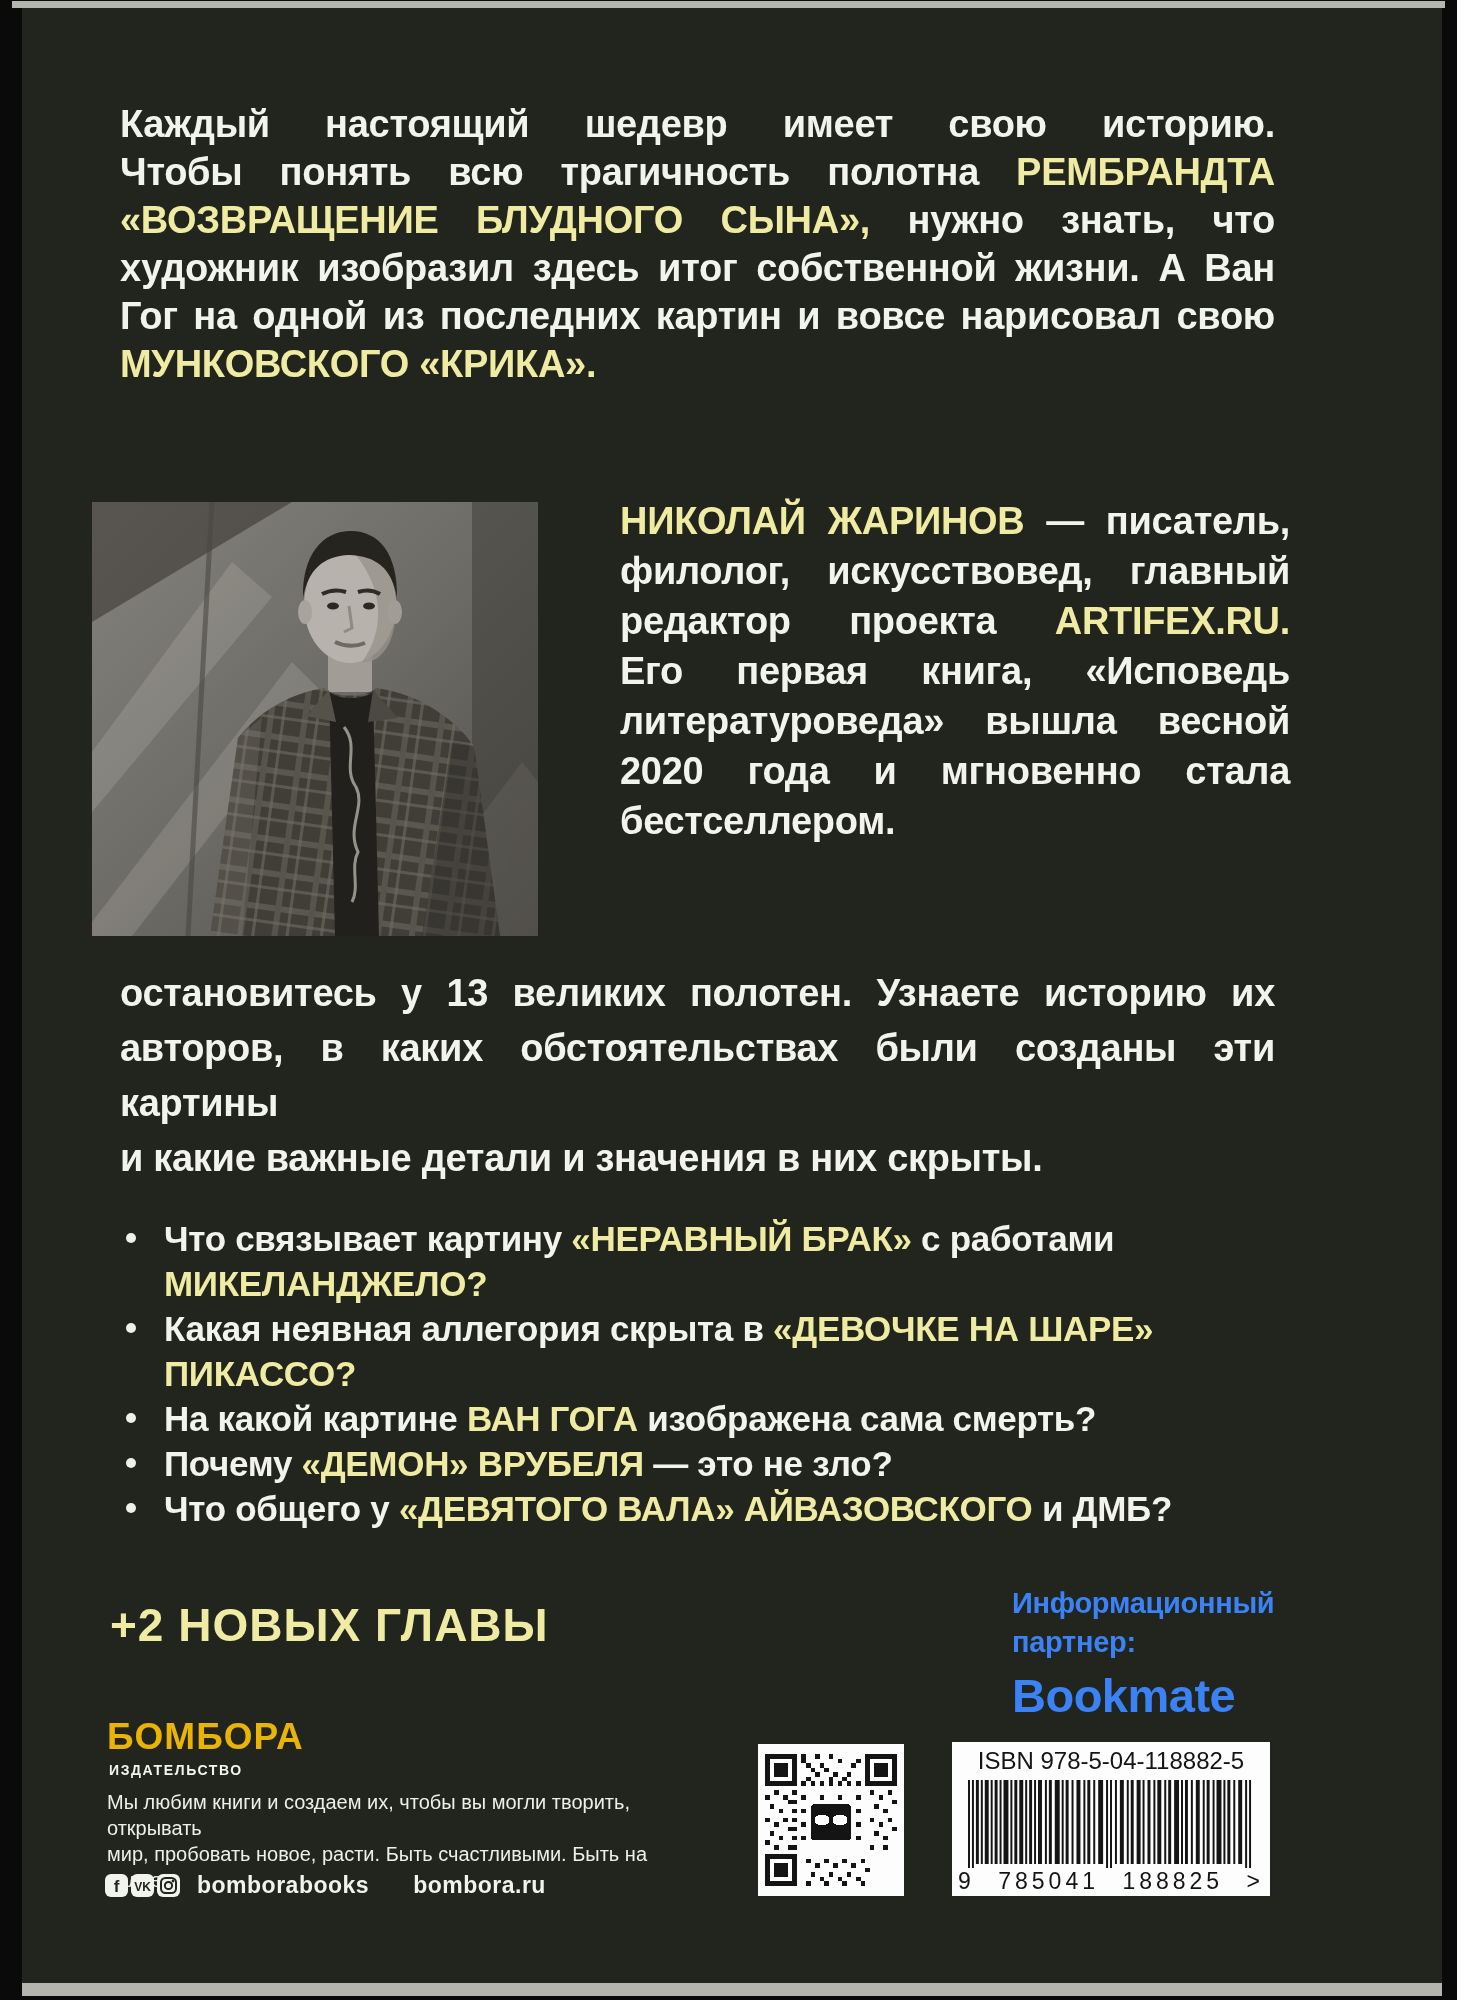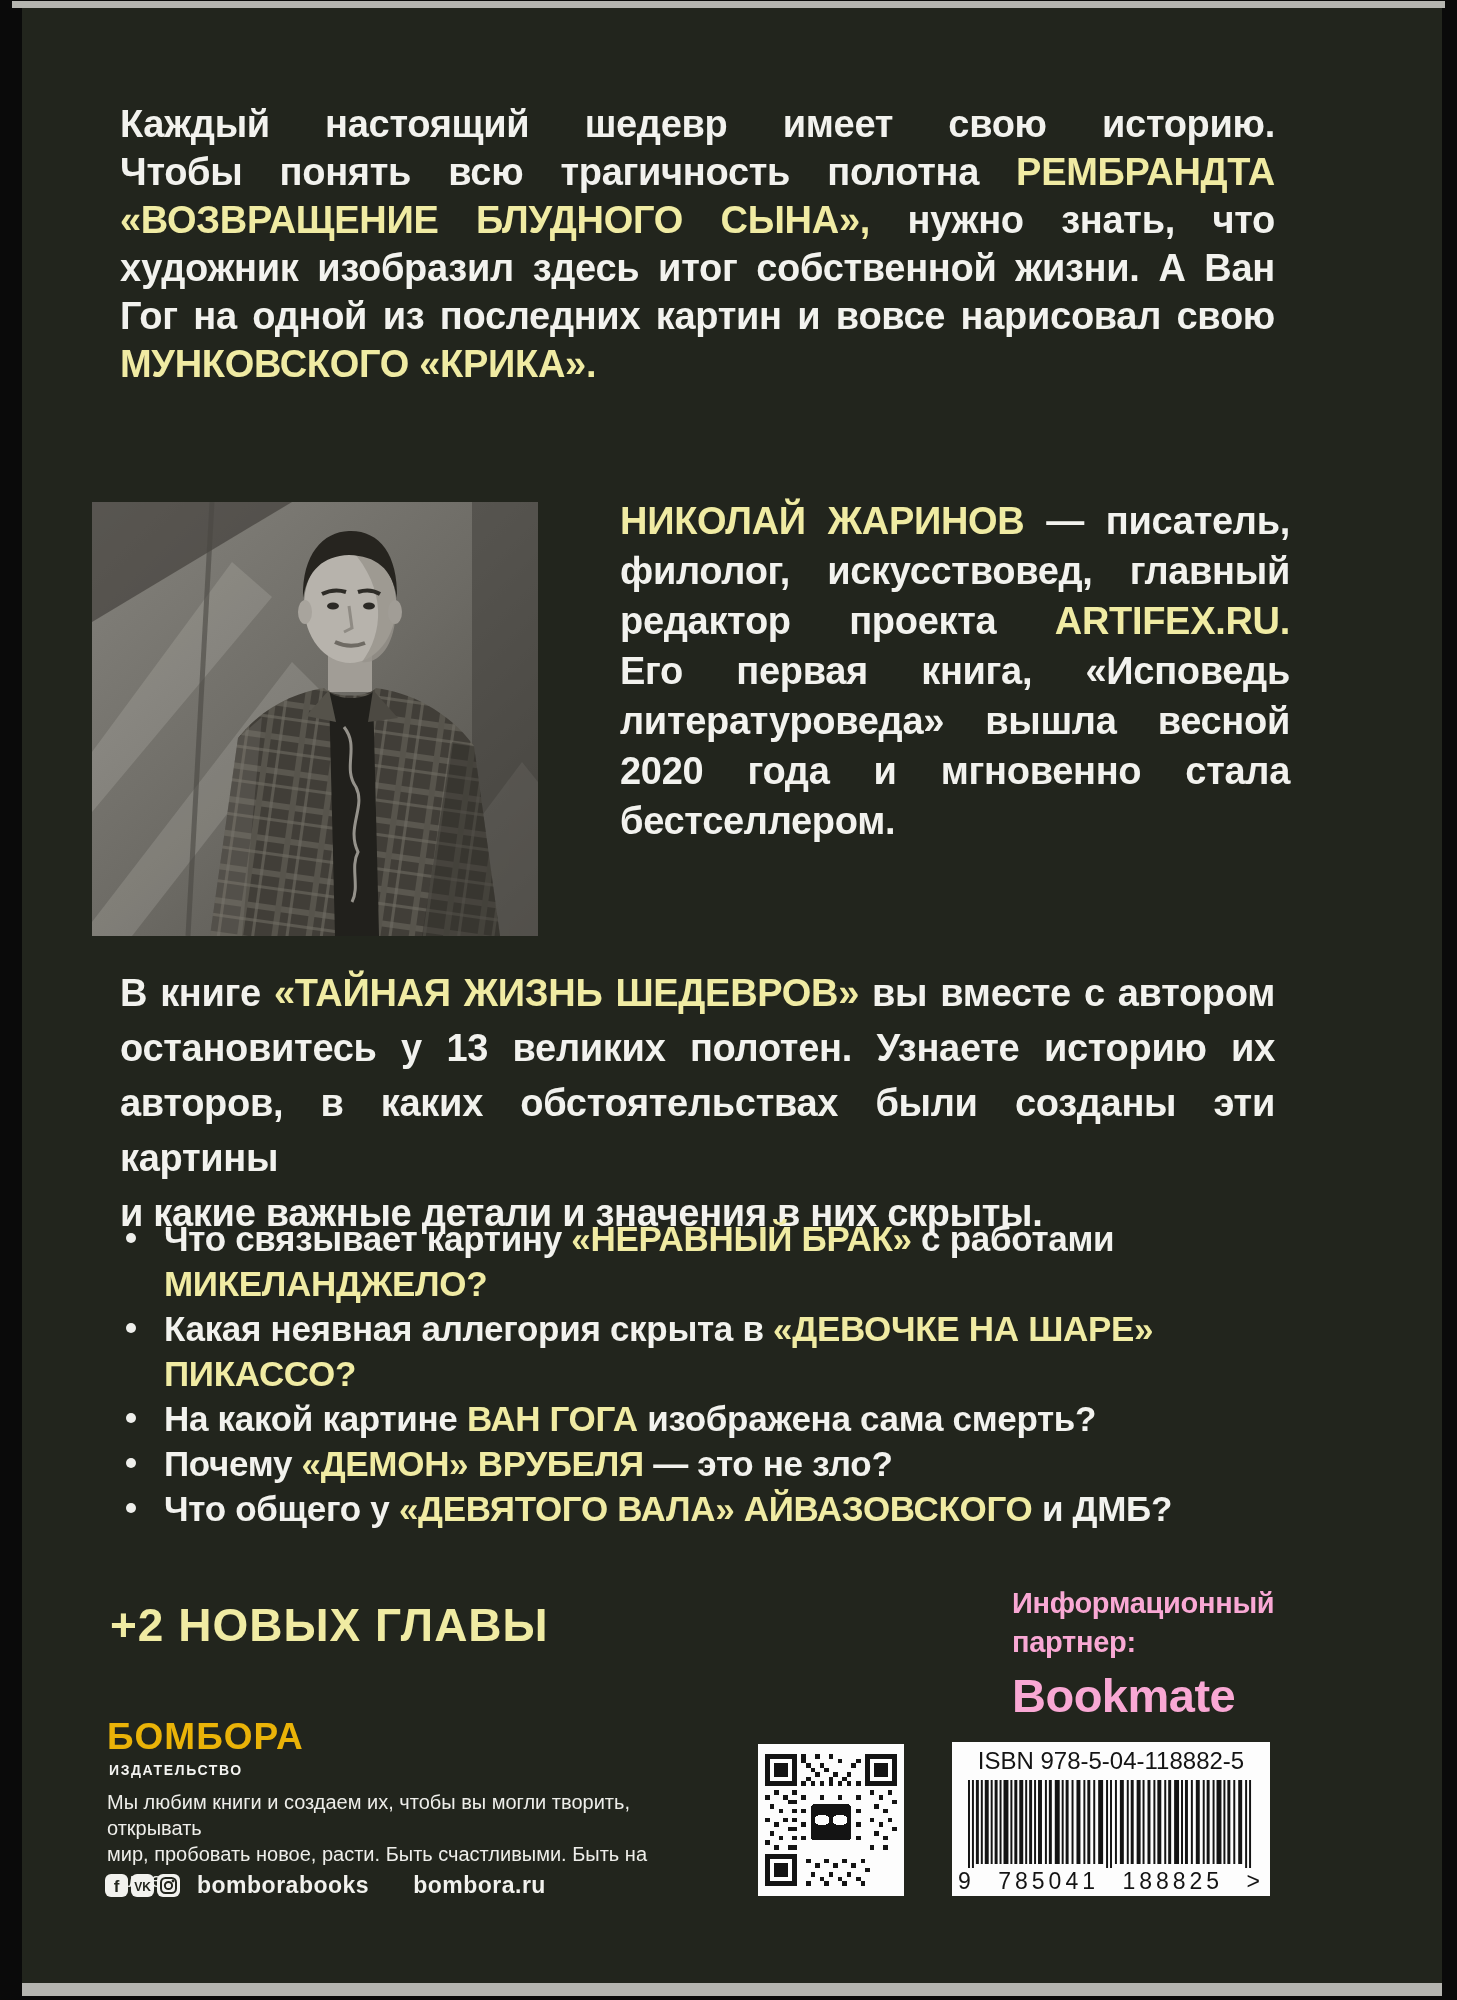--- a/index.html
+++ b/index.html
@@ -18,21 +18,21 @@
   .intro{left:120px;top:100px;width:1155px;font-size:38px;line-height:48px;}
   .author-text{left:620px;top:496px;width:670px;font-size:38px;line-height:50px;}
   .photo{position:absolute;left:92px;top:502px;width:446px;height:434px;overflow:hidden;}
   .book-summary{left:120px;top:966px;width:1155px;font-size:38px;line-height:55px;}
   .bullets{position:absolute;left:122px;top:1216px;width:1090px;margin:0;padding:0;list-style:none;
            font-size:35px;line-height:45px;font-weight:bold;letter-spacing:-0.3px;}
   .bullets li{position:relative;padding-left:42px;}
   .bullet-dot{position:absolute;left:4px;top:17px;width:10px;height:10px;border-radius:50%;background:#efefec;}
   .plus-chapters{position:absolute;left:110px;top:1598px;font-size:46px;font-weight:bold;
                  letter-spacing:1px;color:#f0eba3;}
-  .partner{position:absolute;left:1012px;top:1584px;color:#f9a8d4;}
+  .partner{position:absolute;left:1012px;top:1584px;color:#3b82f6;}
   .partner .plabel{font-size:29px;line-height:39px;font-weight:bold;letter-spacing:-0.3px;}
   .partner .brand{font-size:47px;font-weight:bold;letter-spacing:-0.5px;margin-top:6px;}
   .pub-logo{position:absolute;left:107px;top:1716px;font-size:37px;font-weight:bold;
             letter-spacing:1px;color:#eab308;}
   .pub-sub{position:absolute;left:109px;top:1762px;font-size:14px;font-weight:bold;
            letter-spacing:1.6px;color:#f4f4f1;}
   .pub-desc{position:absolute;left:107px;top:1789px;width:600px;font-size:20px;line-height:26px;
             color:#eeeeea;letter-spacing:0;}
   .social{position:absolute;left:105px;top:1872px;display:flex;align-items:center;color:#f2f2ee;}
   .sicon{width:23px;height:23px;border-radius:6px;background:#f2f2ee;margin-right:3px;
@@ -120,21 +120,20 @@
     <div class="jline"><span class="accent">НИКОЛАЙ ЖАРИНОВ</span><span class="plain"> — писатель,</span></div>
     <div class="jline"><span class="plain">филолог, искусствовед, главный</span></div>
     <div class="jline"><span class="plain">редактор проекта </span><span class="accent">ARTIFEX.RU.</span></div>
     <div class="jline"><span class="plain">Его первая книга, «Исповедь</span></div>
     <div class="jline"><span class="plain">литературоведа» вышла весной</span></div>
     <div class="jline"><span class="plain">2020 года и мгновенно стала</span></div>
     <div class="jline last"><span class="plain">бестселлером.</span></div>
   </div>
 
   <div class="para book-summary">
-    <div class="jline"><span class="plain">В книге </span><span class="accent">«ТАЙНАЯ ЖИЗНЬ ШЕДЕВРОВ»</span><span class="plain"> вы вместе с автором</span></div>
     <div class="jline"><span class="plain">остановитесь у 13 великих полотен. Узнаете историю их</span></div>
     <div class="jline"><span class="plain">авторов, в каких обстоятельствах были созданы эти картины</span></div>
     <div class="jline last"><span class="plain">и какие важные детали и значения в них скрыты.</span></div>
   </div>
 
   <ul class="bullets">
     <li><span class="bullet-dot"></span><span><span class="plain">Что связывает картину </span><span class="accent">«НЕРАВНЫЙ БРАК»</span><span class="plain"> с работами</span><br><span class="accent">МИКЕЛАНДЖЕЛО?</span></span></li>
     <li><span class="bullet-dot"></span><span><span class="plain">Какая неявная аллегория скрыта в </span><span class="accent">«ДЕВОЧКЕ НА ШАРЕ»</span><br><span class="accent">ПИКАССО?</span></span></li>
     <li><span class="bullet-dot"></span><span><span class="plain">На какой картине </span><span class="accent">ВАН ГОГА</span><span class="plain"> изображена сама смерть?</span></span></li>
     <li><span class="bullet-dot"></span><span><span class="plain">Почему </span><span class="accent">«ДЕМОН» ВРУБЕЛЯ</span><span class="plain"> — это не зло?</span></span></li>

